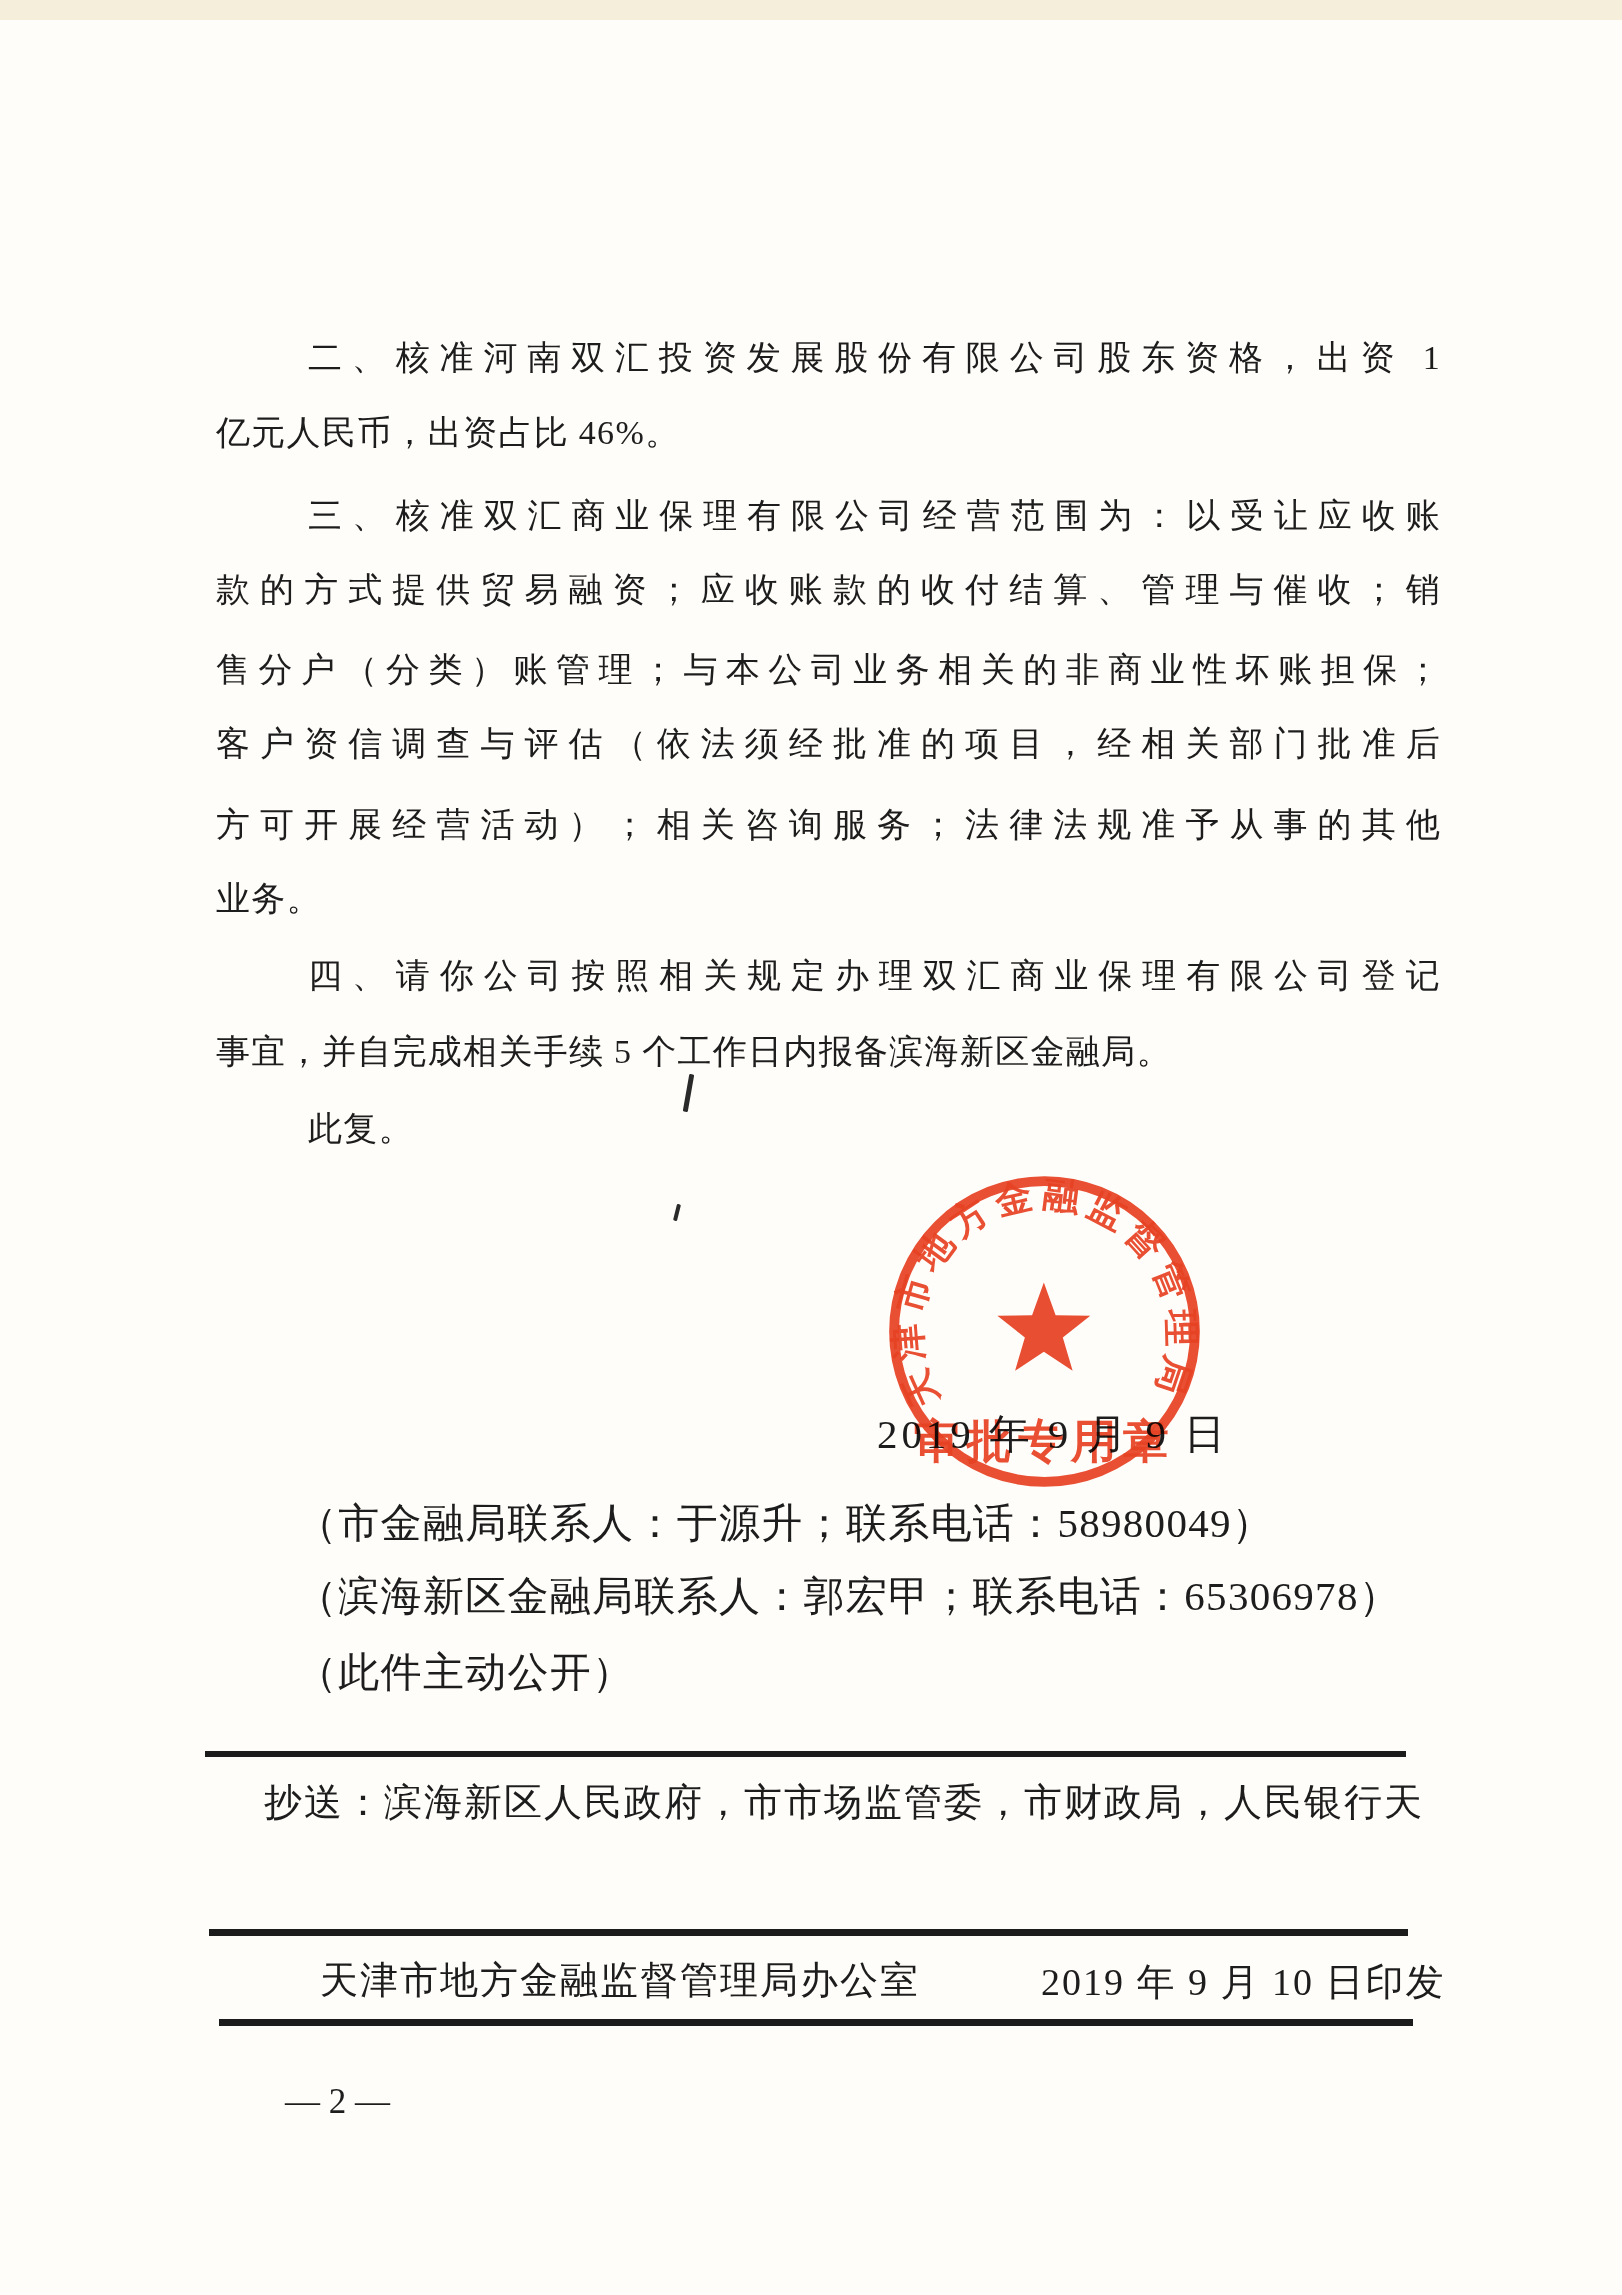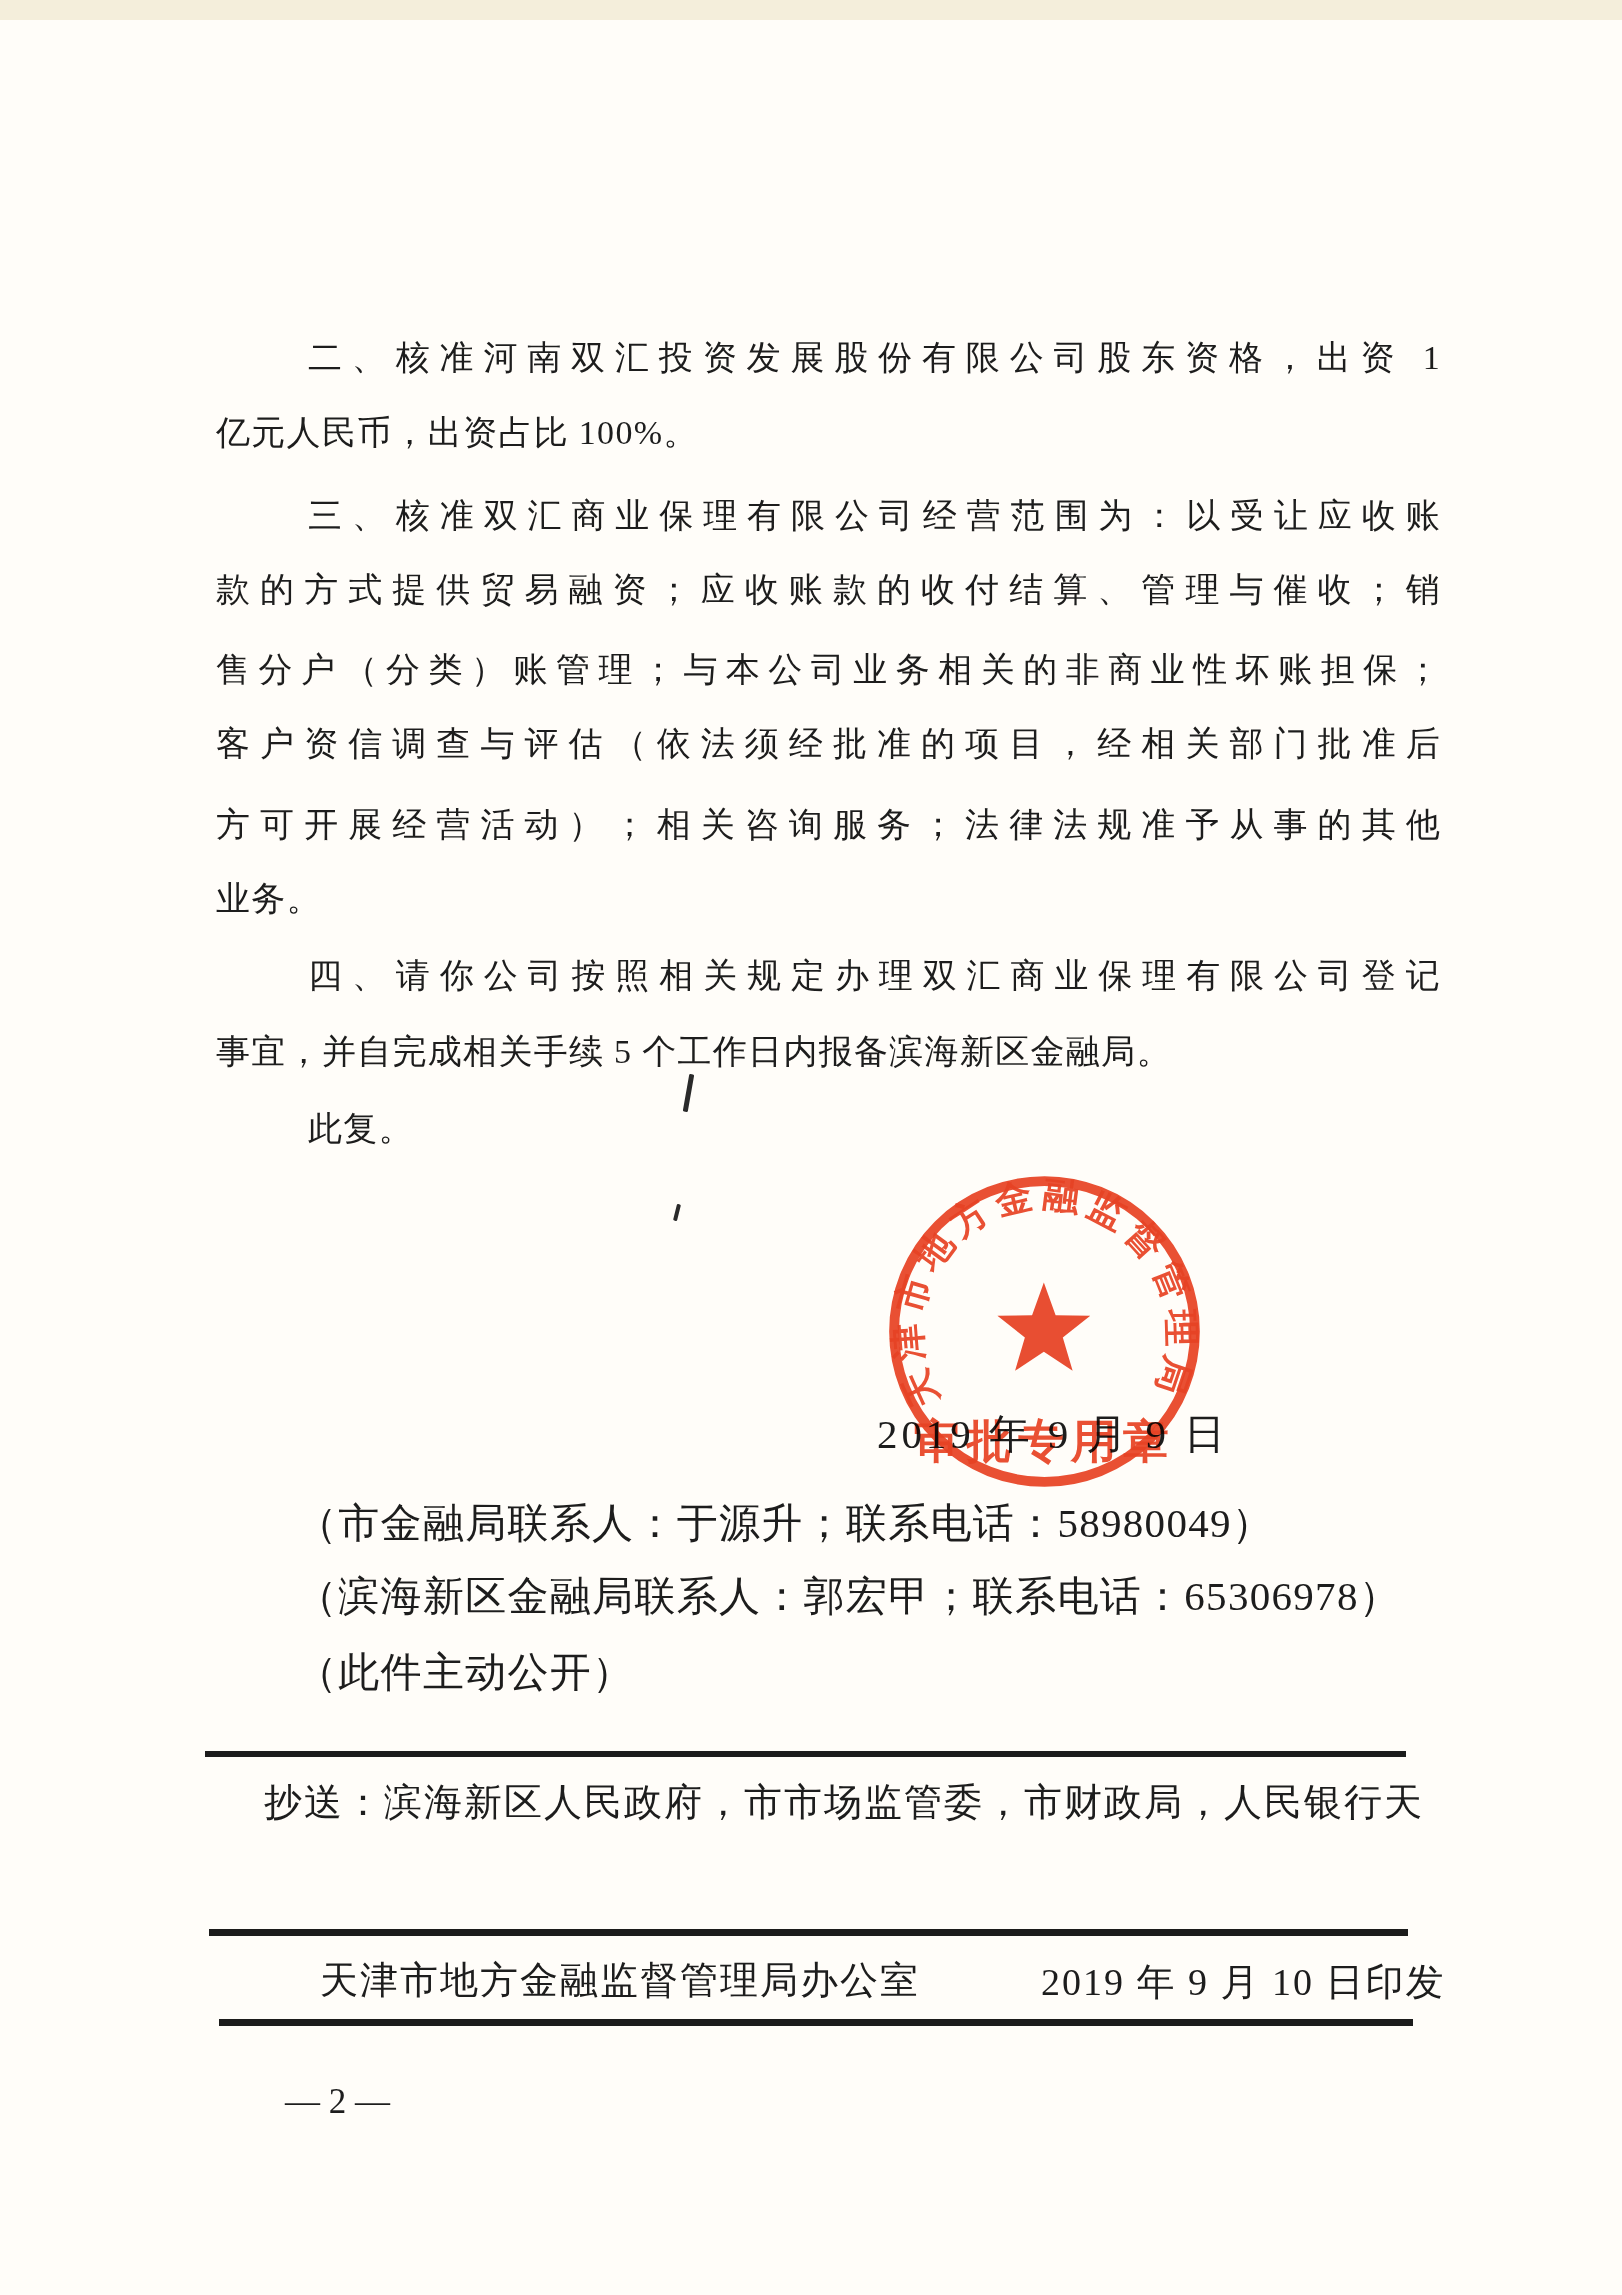--- a/index.html
+++ b/index.html
@@ -43,21 +43,21 @@
   .pen-mark{position:absolute;background:#2a2a2a;border-radius:1.3px;}
 </style>
 </head>
 <body>
 
 <div id="page" style="background: rgb(255, 253, 249);">
 
   <div class="scan-strip" style="background: rgb(244, 238, 219);"></div>
 
   <div class="bline just indent" style="top:335px">二、核准河南双汇投资发展股份有限公司股东资格，出资 1</div>
-  <div class="bline" style="top:410px">亿元人民币，出资占比 100%。</div>
+  <div class="bline" style="top:410px">亿元人民币，出资占比 46%。</div>
   <div class="bline just indent" style="top:493px">三、核准双汇商业保理有限公司经营范围为：以受让应收账</div>
   <div class="bline just" style="top:567px">款的方式提供贸易融资；应收账款的收付结算、管理与催收；销</div>
   <div class="bline just" style="top:721px">客户资信调查与评估（依法须经批准的项目，经相关部门批准后</div>
   <div class="bline just" style="top:647px">售分户（分类）账管理；与本公司业务相关的非商业性坏账担保；</div>
   <div class="bline just" style="top:802px">方可开展经营活动）；相关咨询服务；法律法规准予从事的其他</div>
   <div class="bline" style="top:876px">业务。</div>
   <div class="bline just indent" style="top:953px">四、请你公司按照相关规定办理双汇商业保理有限公司登记</div>
   <div class="bline" style="top:1029px">事宜，并自完成相关手续 5 个工作日内报备滨海新区金融局。</div>
   <div class="bline indent" style="top:1106px">此复。</div>
 

